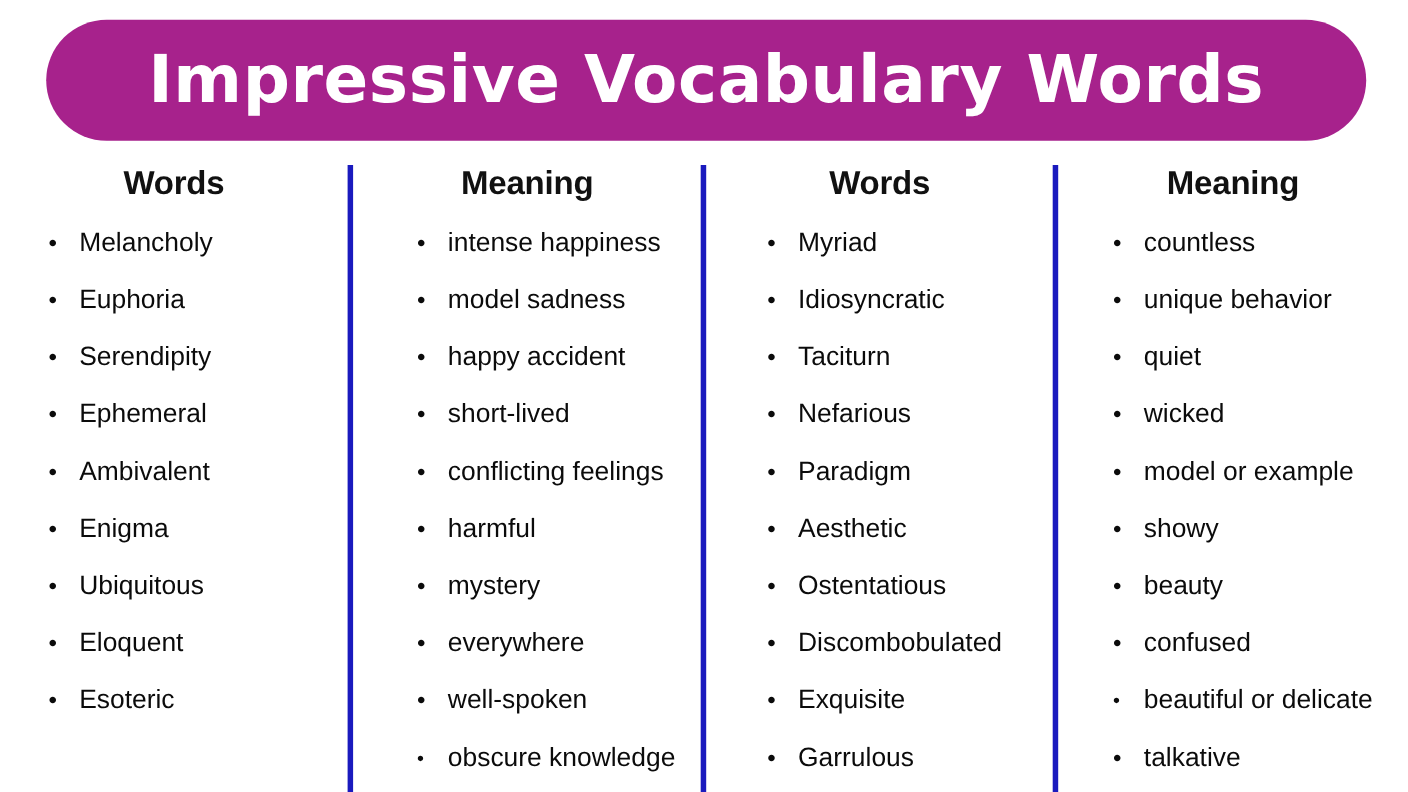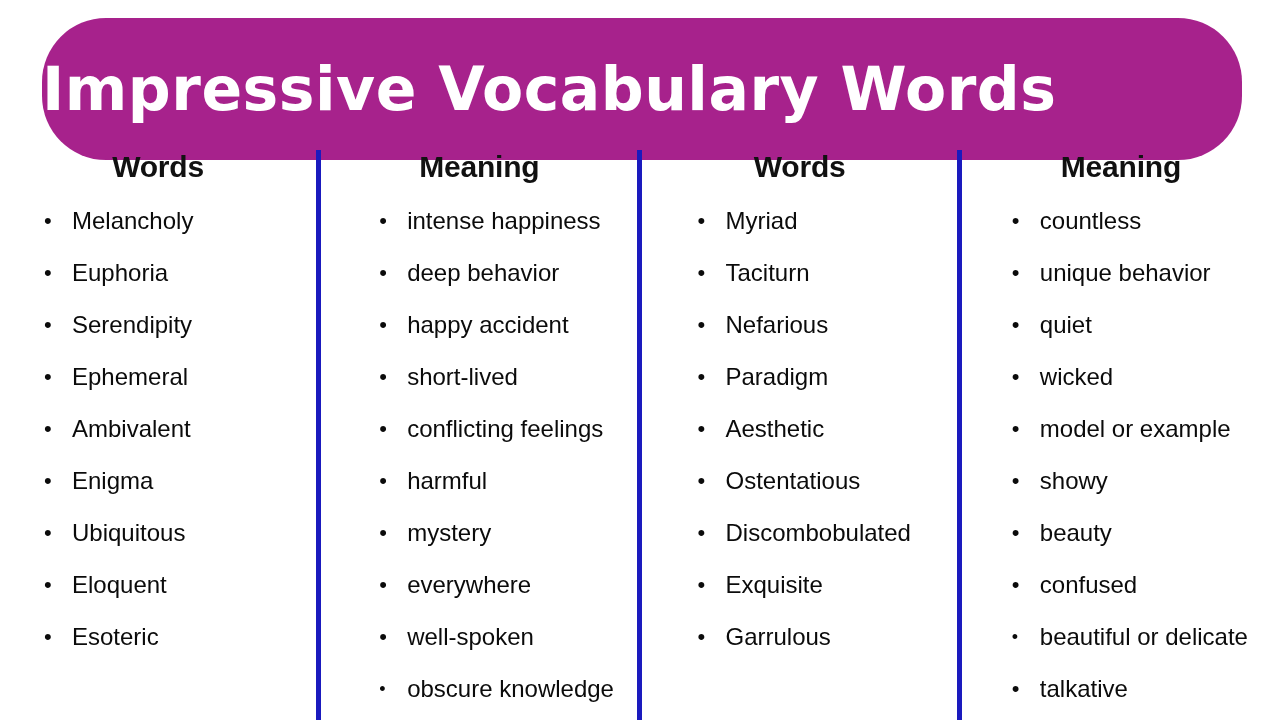--- a/index.html
+++ b/index.html
@@ -15,26 +15,26 @@
     overflow: hidden;
     position: relative;
   }
 
   
   #title-banner {
     position: absolute;
     left: 42px;
     top: 18px;
     width: 1200px;
-    height: 142px;
+    height: 110px;
     background: #A7228C;
     border-radius: 64px;
     display: flex;
     align-items: center;
-    justify-content: flex-start;
+    justify-content: center;
     box-sizing: border-box;
   }
   #title-text {
     color: #ffffff;
     font-family: "DejaVu Sans", sans-serif;
     font-weight: bold;
     font-size: 60px;
     letter-spacing: 0.5px;
     line-height: 1;
     white-space: nowrap;
@@ -143,38 +143,39 @@
       <li class="item">Esoteric</li>
     </ul>
   </div>
 
   <div class="divider"></div>
 
   <div class="column col-2">
     <div class="col-header">Meaning</div>
     <ul class="item-list">
       <li class="item">intense happiness</li>
-      <li class="item">deep behavior</li>
+      <li class="item">model sadness</li>
       <li class="item">happy accident</li>
       <li class="item">short-lived</li>
       <li class="item">conflicting feelings</li>
       <li class="item">harmful</li>
       <li class="item">mystery</li>
       <li class="item">everywhere</li>
       <li class="item">well-spoken</li>
       <li class="item small">obscure knowledge</li>
     </ul>
   </div>
 
   <div class="divider"></div>
 
   <div class="column col-3">
     <div class="col-header">Words</div>
     <ul class="item-list">
       <li class="item">Myriad</li>
+      <li class="item">Idiosyncratic</li>
       <li class="item">Taciturn</li>
       <li class="item">Nefarious</li>
       <li class="item">Paradigm</li>
       <li class="item">Aesthetic</li>
       <li class="item">Ostentatious</li>
       <li class="item">Discombobulated</li>
       <li class="item">Exquisite</li>
       <li class="item">Garrulous</li>
     </ul>
   </div>

